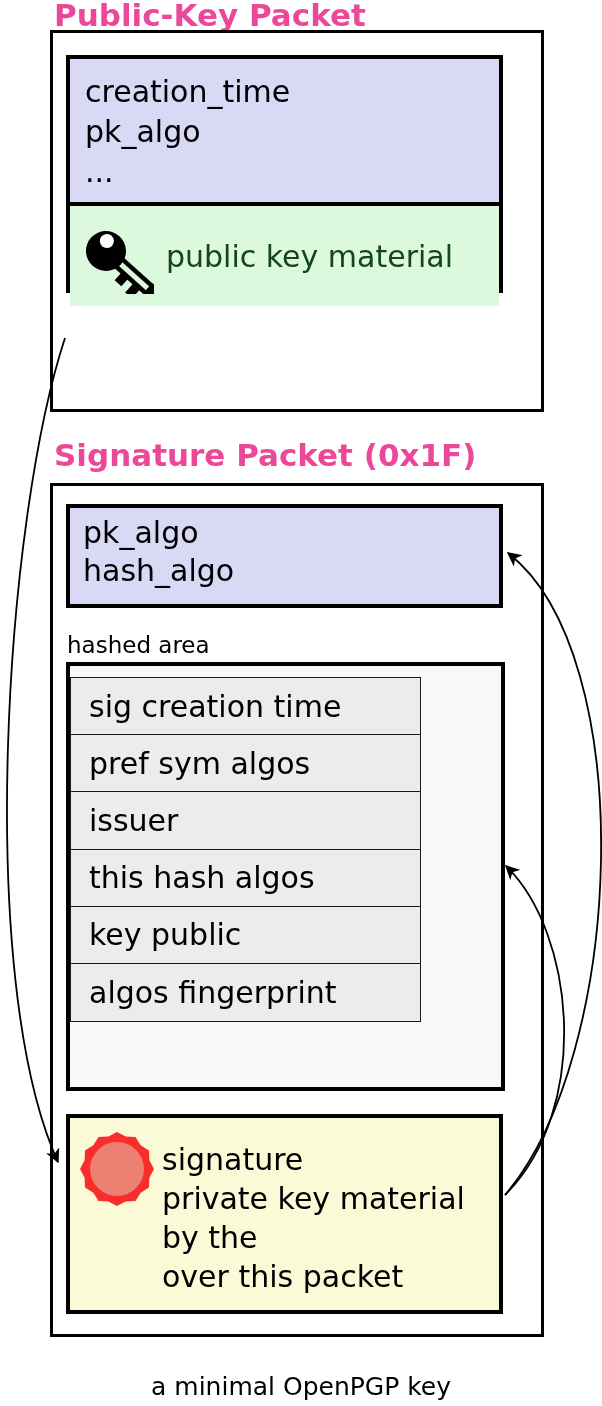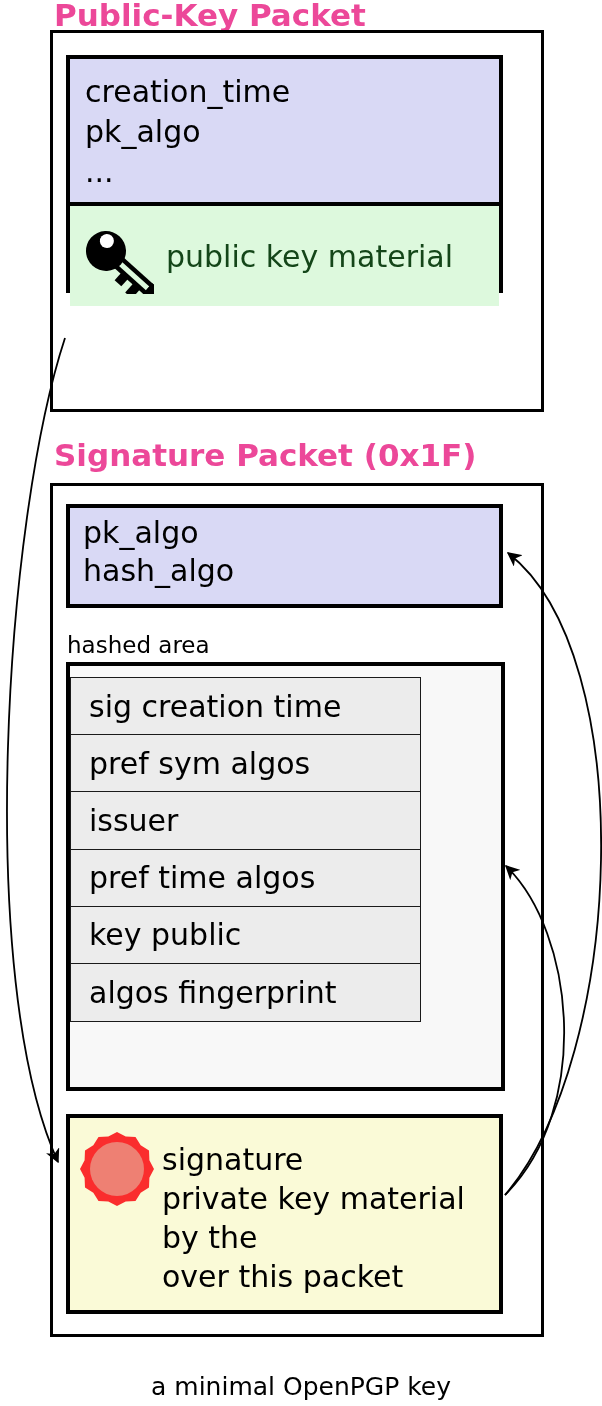--- a/index.html
+++ b/index.html
@@ -113,21 +113,21 @@
     <div class="subpacket-row">
       <span>sig creation time</span>
       </div>
     <div class="subpacket-row">
       <span>pref sym algos</span>
       </div>
     <div class="subpacket-row">
       <span>issuer</span>
       </div>
     <div class="subpacket-row">
-      <span>pref time algos</span>
+      <span>this hash algos</span>
       </div>
     <div class="subpacket-row">
       <span>key public</span>
       </div>
     <div class="subpacket-row">
       <span>algos fingerprint</span>
       </div>
   </div>
 
   <div class="abs yellow-box" style="left:66px; top:1114px; width:437px; height:200px;">

